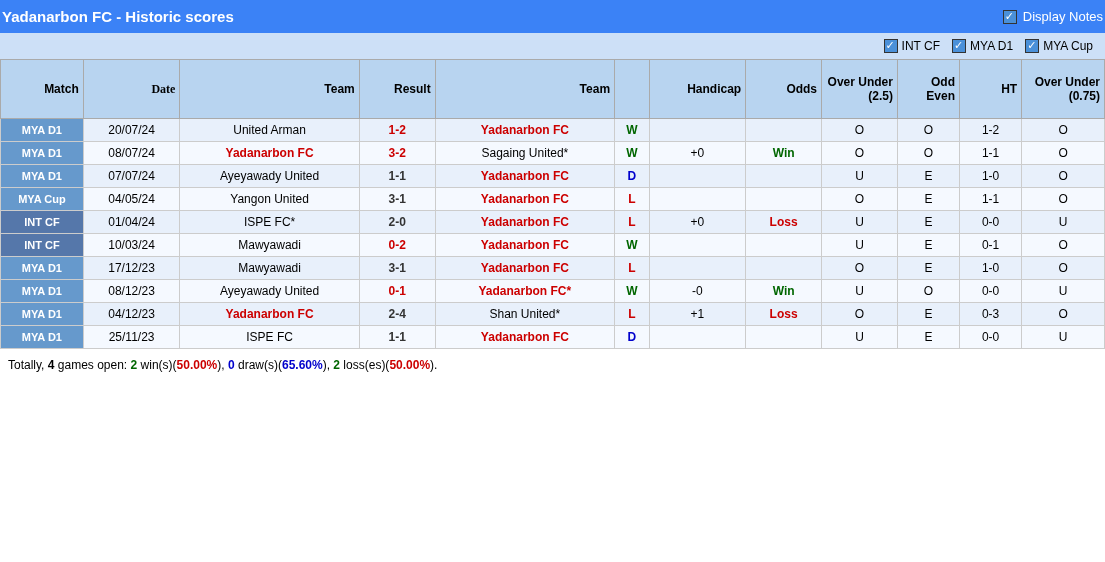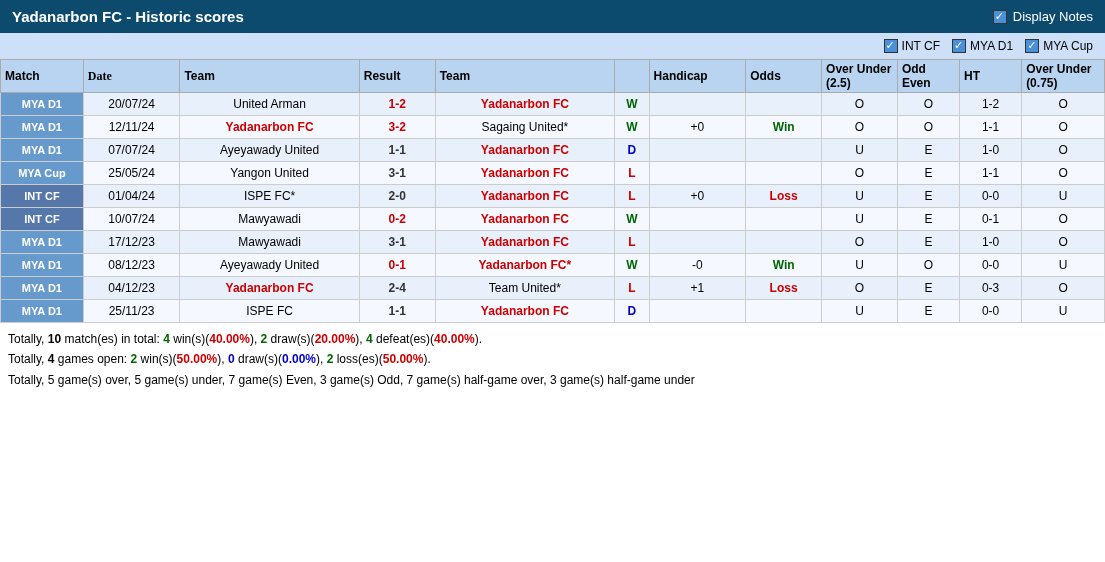--- a/index.html
+++ b/index.html
@@ -1,21 +1,21 @@
 <!DOCTYPE html>
 <html><head>
   <meta charset="utf-8">
   <style>
     * { box-sizing: border-box; margin: 0; padding: 0; }
     body { font-family: Arial, sans-serif; font-size: 12px; background: #fff; width: 1105px; }
     
     .header {
-      background: #0c4a6e;
+      background: #3b82f6;
       color: white;
-      padding: 8px 12px;
+      padding: 8px 2px;
       display: flex;
       align-items: center;
       justify-content: space-between;
       text-align: center;
     }
     .header-title { font-size: 15px; font-weight: bold; }
     .header-right { display: flex; align-items: center; gap: 6px; }
     
     .filter-bar {
       background: #cde0f7;
@@ -30,22 +30,22 @@
     .last-games select { font-size: 12px; padding: 2px 4px; border: 2px solid #333; background: white; }
     
     table {
       width: 100%;
       border-collapse: collapse;
     }
     
     thead tr th {
       background: #b8d4f0;
       border: 1px solid #aaa;
-      padding: 2px 4px;
-      text-align: left;
+      padding: 15px 4px;
+      text-align: right;
       font-weight: bold;
       font-size: 12px;
       vertical-align: middle;
     }
     
     tbody tr td {
       border: 1px solid #ccc;
       padding: 4px 4px;
       text-align: center;
       vertical-align: middle;
@@ -132,21 +132,21 @@
           <td style="color: rgb(0, 102, 0); font-weight: bold;">W</td>
           <td></td>
           <td></td>
           <td>O</td>
           <td>O</td>
           <td>1-2</td>
           <td>O</td>
         </tr>
         <tr class="row-mya_d1 row-odd">
           <td style="font-weight: bold; font-size: 11px; color: white; background: rgb(102, 153, 204);">MYA D1</td>
-          <td>12/11/24</td>
+          <td>08/07/24</td>
           <td style="color: rgb(204, 0, 0); font-weight: bold;">Yadanarbon FC</td>
           <td style="font-weight: bold; color: rgb(204, 0, 0);">3-2</td>
           <td>Sagaing United*</td>
           <td style="color: rgb(0, 102, 0); font-weight: bold;">W</td>
           <td>+0</td>
           <td style="color: rgb(0, 102, 0); font-weight: bold;">Win</td>
           <td>O</td>
           <td>O</td>
           <td>1-1</td>
           <td>O</td>
@@ -160,21 +160,21 @@
           <td style="color: rgb(0, 0, 204); font-weight: bold;">D</td>
           <td></td>
           <td></td>
           <td>U</td>
           <td>E</td>
           <td>1-0</td>
           <td>O</td>
         </tr>
         <tr class="row-mya_cup row-odd">
           <td style="font-weight: bold; font-size: 11px; color: white; background: rgb(102, 153, 204);">MYA Cup</td>
-          <td>25/05/24</td>
+          <td>04/05/24</td>
           <td>Yangon United</td>
           <td style="font-weight: bold; color: rgb(51, 51, 51);">3-1</td>
           <td style="color: rgb(204, 0, 0); font-weight: bold;">Yadanarbon FC</td>
           <td style="color: rgb(204, 0, 0); font-weight: bold;">L</td>
           <td></td>
           <td></td>
           <td>O</td>
           <td>E</td>
           <td>1-1</td>
           <td>O</td>
@@ -188,21 +188,21 @@
           <td style="color: rgb(204, 0, 0); font-weight: bold;">L</td>
           <td>+0</td>
           <td style="color: rgb(204, 0, 0); font-weight: bold;">Loss</td>
           <td>U</td>
           <td>E</td>
           <td>0-0</td>
           <td>U</td>
         </tr>
         <tr class="row-int_cf row-odd">
           <td style="font-weight: bold; font-size: 11px; color: white; background: rgb(85, 119, 170);">INT CF</td>
-          <td>10/07/24</td>
+          <td>10/03/24</td>
           <td>Mawyawadi</td>
           <td style="font-weight: bold; color: rgb(204, 0, 0);">0-2</td>
           <td style="color: rgb(204, 0, 0); font-weight: bold;">Yadanarbon FC</td>
           <td style="color: rgb(0, 102, 0); font-weight: bold;">W</td>
           <td></td>
           <td></td>
           <td>U</td>
           <td>E</td>
           <td>0-1</td>
           <td>O</td>
@@ -233,21 +233,21 @@
           <td>U</td>
           <td>O</td>
           <td>0-0</td>
           <td>U</td>
         </tr>
         <tr class="row-mya_d1 row-even">
           <td style="font-weight: bold; font-size: 11px; color: white; background: rgb(102, 153, 204);">MYA D1</td>
           <td>04/12/23</td>
           <td style="color: rgb(204, 0, 0); font-weight: bold;">Yadanarbon FC</td>
           <td style="font-weight: bold; color: rgb(51, 51, 51); margin-left: 13px;">2-4</td>
-          <td>Team United*</td>
+          <td>Shan United*</td>
           <td style="color: rgb(204, 0, 0); font-weight: bold;">L</td>
           <td>+1</td>
           <td style="color: rgb(204, 0, 0); font-weight: bold;">Loss</td>
           <td>O</td>
           <td>E</td>
           <td>0-3</td>
           <td>O</td>
         </tr>
         <tr class="row-mya_d1 row-odd">
           <td style="font-weight: bold; font-size: 11px; color: white; background: rgb(102, 153, 204);">MYA D1</td>
@@ -261,20 +261,16 @@
           <td>U</td>
           <td>E</td>
           <td>0-0</td>
           <td>U</td>
         </tr>
       </tbody>
   </table>
 
   <div class="footer">
     <div>
-      Totally, <strong>10</strong> match(es) in total: <strong class="highlight-green">4</strong> win(s)(<strong class="highlight-red">40.00%</strong>), <strong class="highlight-green">2</strong> draw(s)(<strong class="highlight-red">20.00%</strong>), <strong class="highlight-green">4</strong> defeat(es)(<strong class="highlight-red">40.00%</strong>).
-    </div>
-    <div>
-      Totally, <strong>4</strong> games open: <strong class="highlight-green">2</strong> win(s)(<strong class="highlight-red">50.00%</strong>), <strong class="highlight-blue">0</strong> draw(s)(<strong class="highlight-blue">0.00%</strong>), <strong class="highlight-green">2</strong> loss(es)(<strong class="highlight-red">50.00%</strong>).
-    </div>
-    <div>Totally, 5 game(s) over, 5 game(s) under, 7 game(s) Even, 3 game(s) Odd, 7 game(s) half-game over, 3 game(s) half-game under</div>
+      Totally, <strong>4</strong> games open: <strong class="highlight-green">2</strong> win(s)(<strong class="highlight-red">50.00%</strong>), <strong class="highlight-blue">0</strong> draw(s)(<strong class="highlight-blue">65.60%</strong>), <strong class="highlight-green">2</strong> loss(es)(<strong class="highlight-red">50.00%</strong>).
+    </div>
   </div>
 </div>
 
 </body></html>

